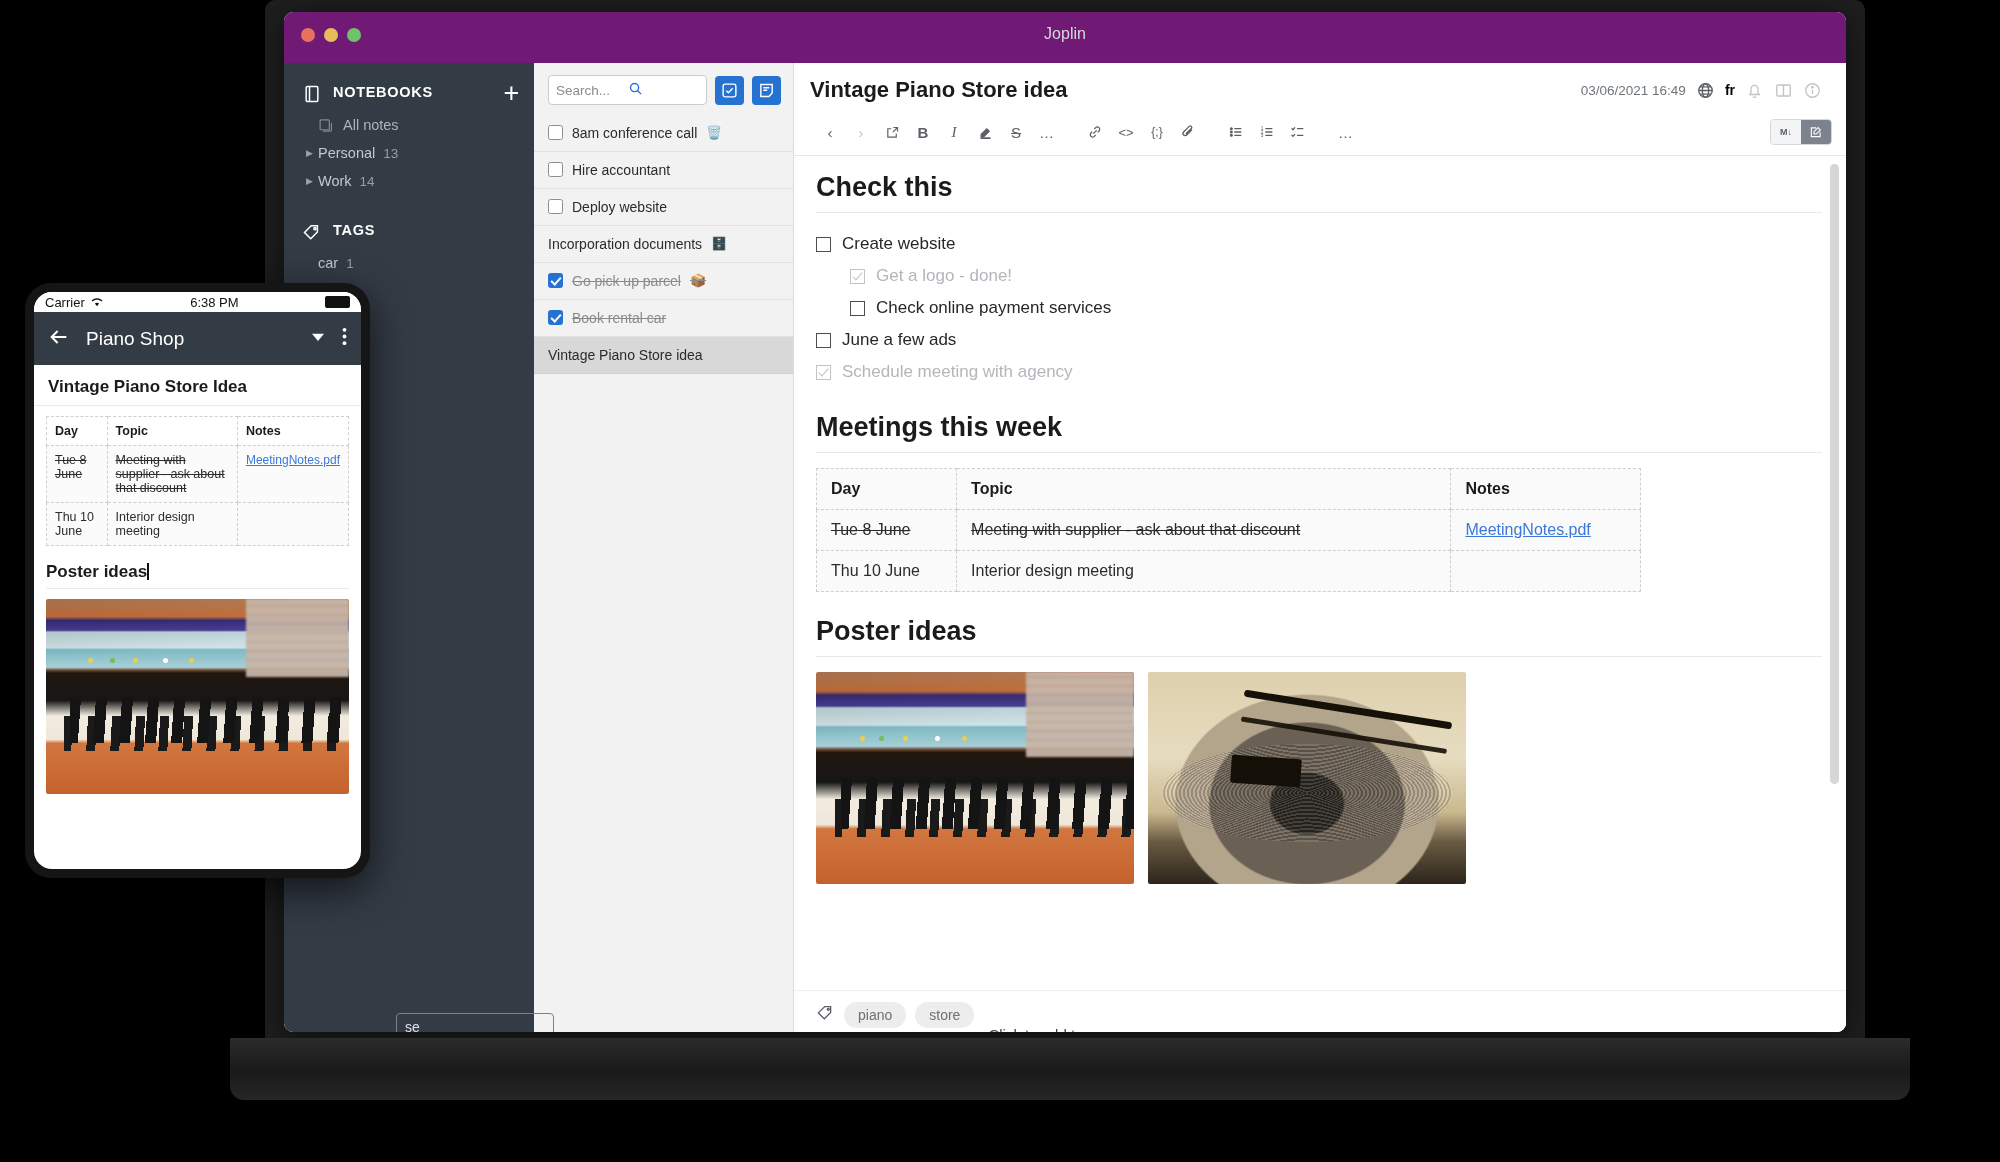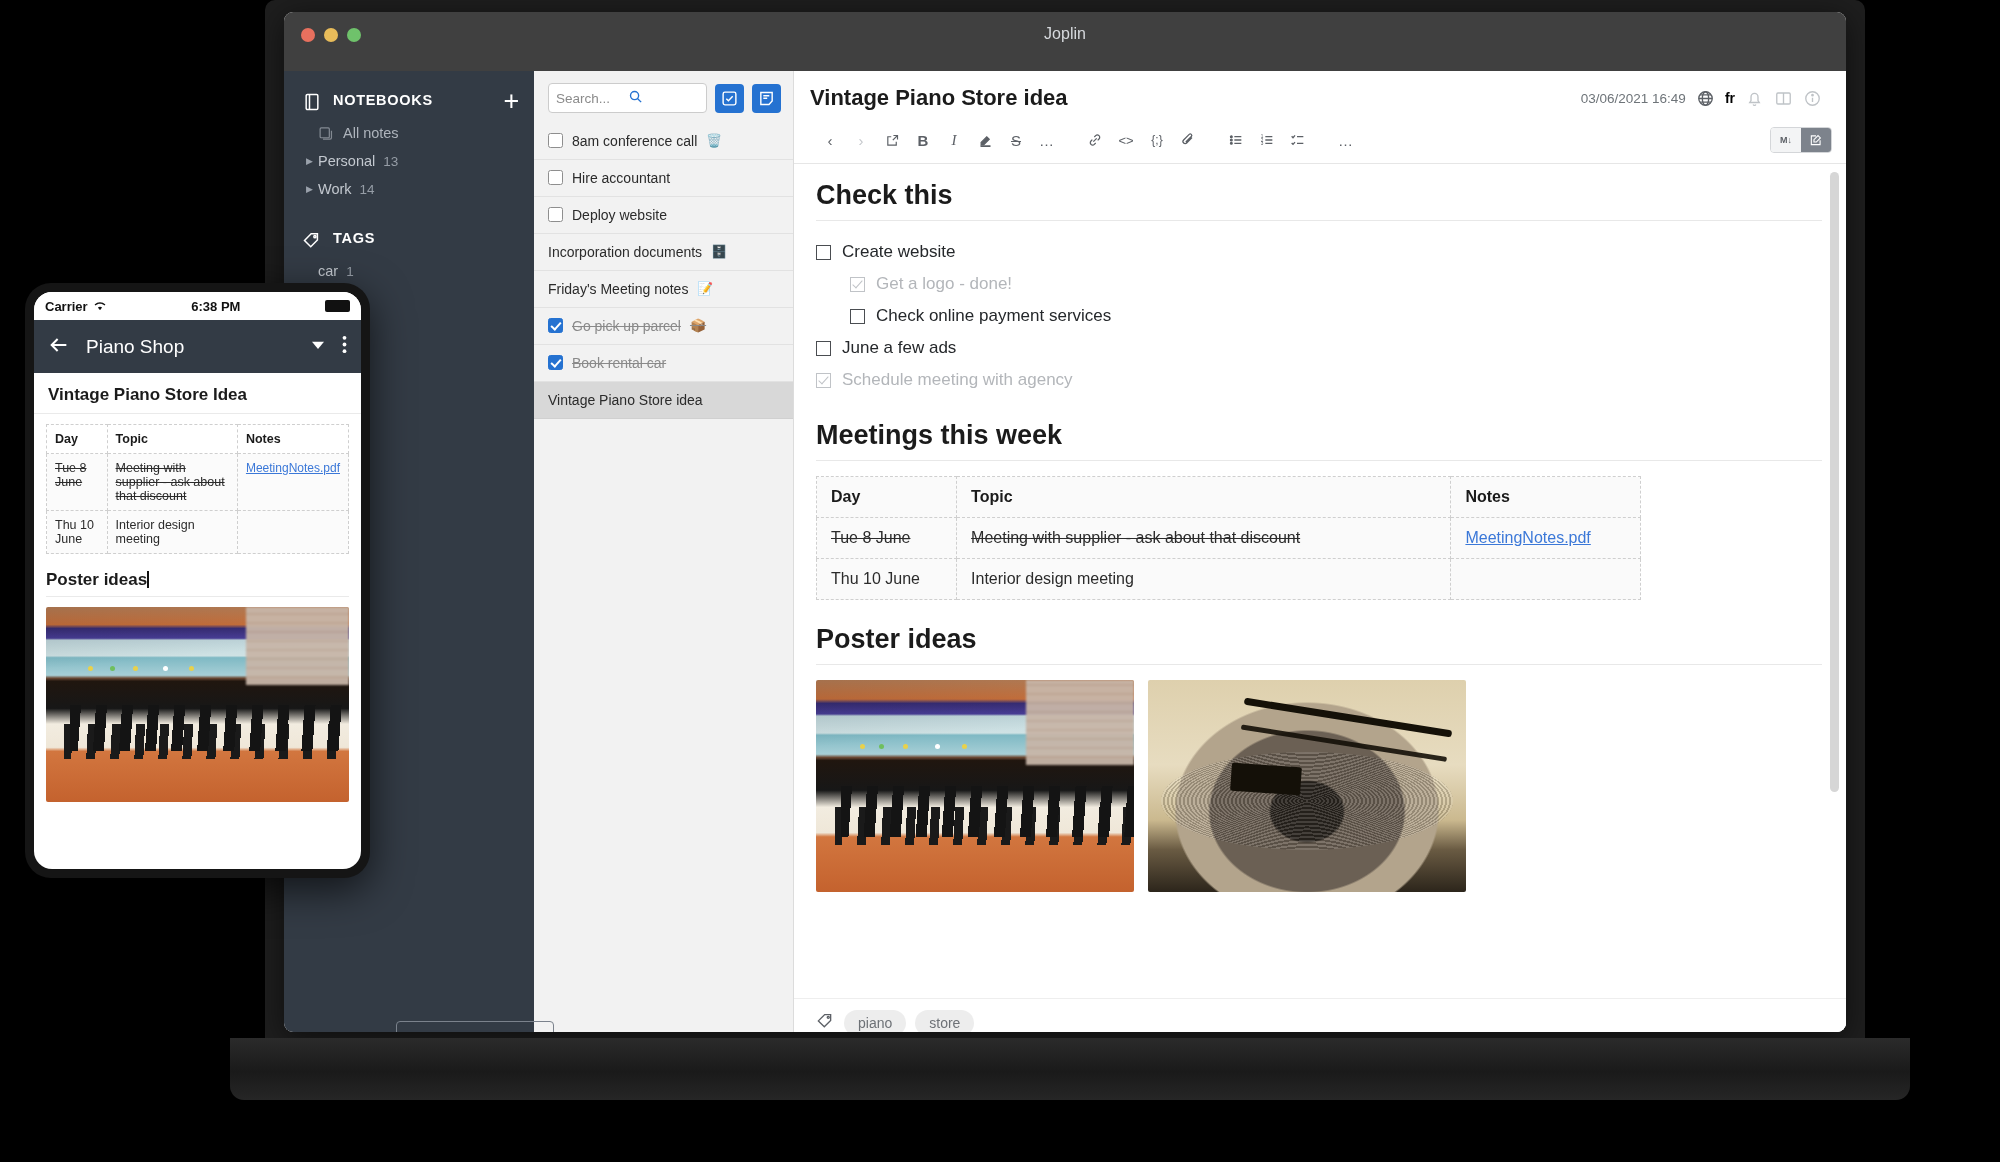--- a/index.html
+++ b/index.html
@@ -14,21 +14,21 @@
                  background:linear-gradient(#2b2b2b,#1a1a1a 55%,#262626);
                  border-radius:0 0 14px 14px; }
   #laptop-notch { position:absolute; left:700px; top:1040px; width:210px; height:8px;
                   background:#151515; border-radius:0 0 8px 8px; }
 
   
   #win { position:absolute; left:19px; top:12px; width:1562px; height:1020px;
          border-radius:9px; overflow:hidden; background:#fff;
          box-shadow:0 6px 30px rgba(0,0,0,.55); }
 
-  #titlebar { height:59px; background:#404040; position:relative; }
+  #titlebar { height:51px; background:#701a75; position:relative; }
   .traffic { position:absolute; top:16px; width:14px; height:14px; border-radius:50%; }
   .tl-red{left:17px;background:#e8705e;} .tl-yel{left:40px;background:#e8bc5a;}
   .tl-grn{left:63px;background:#6fc26b;}
   #win-title { position:absolute; left:0; right:0; top:13px; text-align:center;
                color:#d6d9dd; font-size:16px; }
 
   #body { display:flex; height:975px; }
 
   
   #sidebar { width:250px; background:#333b45; flex:none; position:relative;
@@ -123,22 +123,22 @@
   .tagchip { background:#ededed; border-radius:13px; padding:5px 14px; font-size:14px;
              color:#6d7176; }
   #tag-hint { font-size:15px; color:#3c4045; margin-left:5px;margin-top:40px; }
 
   
   #phone { position:absolute; left:25px; top:283px; width:345px; height:595px;
            background:#151515; border-radius:26px; padding:9px;
            box-shadow:0 12px 40px rgba(0,0,0,.65); }
   #phone-screen { width:100%; height:100%; background:#fff; border-radius:18px;
                   overflow:hidden; display:flex; flex-direction:column; }
-  #status { height:28px; background:#fff; display:flex; align-items:center;
-            padding:0 11px; font-size:13px; color:#111; font-weight:bold; }
+  #status { height:20px; background:#fff; display:flex; align-items:center;
+            padding:0 11px; font-size:13px; color:#111; font-weight:normal; }
   #status .mid { flex:1; text-align:center; }
   #batt { width:25px; height:12px; background:#111; border-radius:2px; }
   #p-appbar { height:53px; background:#333b45; display:flex; align-items:center;
               gap:16px; padding:0 14px; color:#fff; }
   #p-title { font-size:19px; flex:1; }
   #p-note { padding:12px 14px 8px 14px; font-size:17px; font-weight:bold;
             color:#1b1b1b; border-bottom:1px solid #eaeaea; }
   #p-body { flex:1; padding:10px 12px 0 12px; overflow:hidden; }
   table.pm { border-collapse:collapse; width:100%; }
   table.pm th, table.pm td { border:1px dashed #cfcfcf; padding:7px 8px;
@@ -310,24 +310,20 @@
           </div>
           <div class="note-item">
             <span class="chk"></span>
             <span>Deploy website</span>
           </div>
           <div class="note-item">
             <span>Incorporation documents</span>
             <span class="emo">🗄️</span>
           </div>
           <div class="note-item">
-            <span>Friday's Meeting notes</span>
-            <span class="emo">📝</span>
-          </div>
-          <div class="note-item">
             <span class="chk on"></span>
             <span class="done">Go pick up parcel</span>
             <span class="emo done">📦</span>
           </div>
           <div class="note-item">
             <span class="chk on"></span>
             <span class="done">Book rental car</span>
           </div>
           <div class="note-item sel">
             <span>Vintage Piano Store idea</span>

